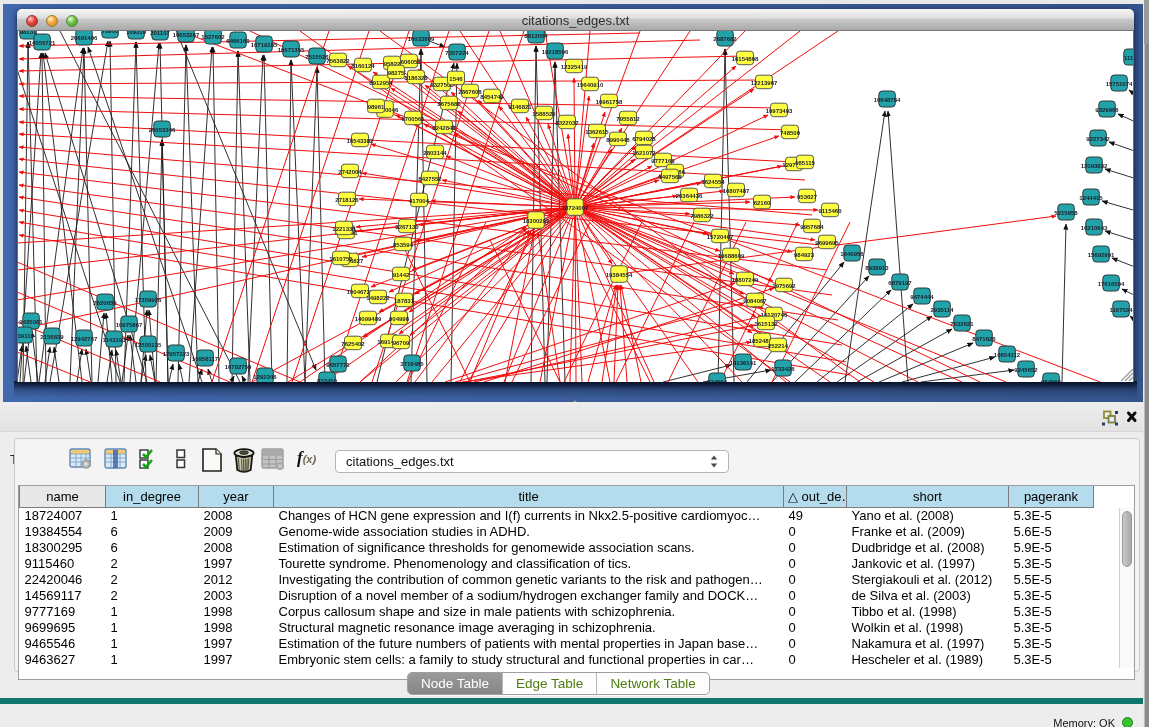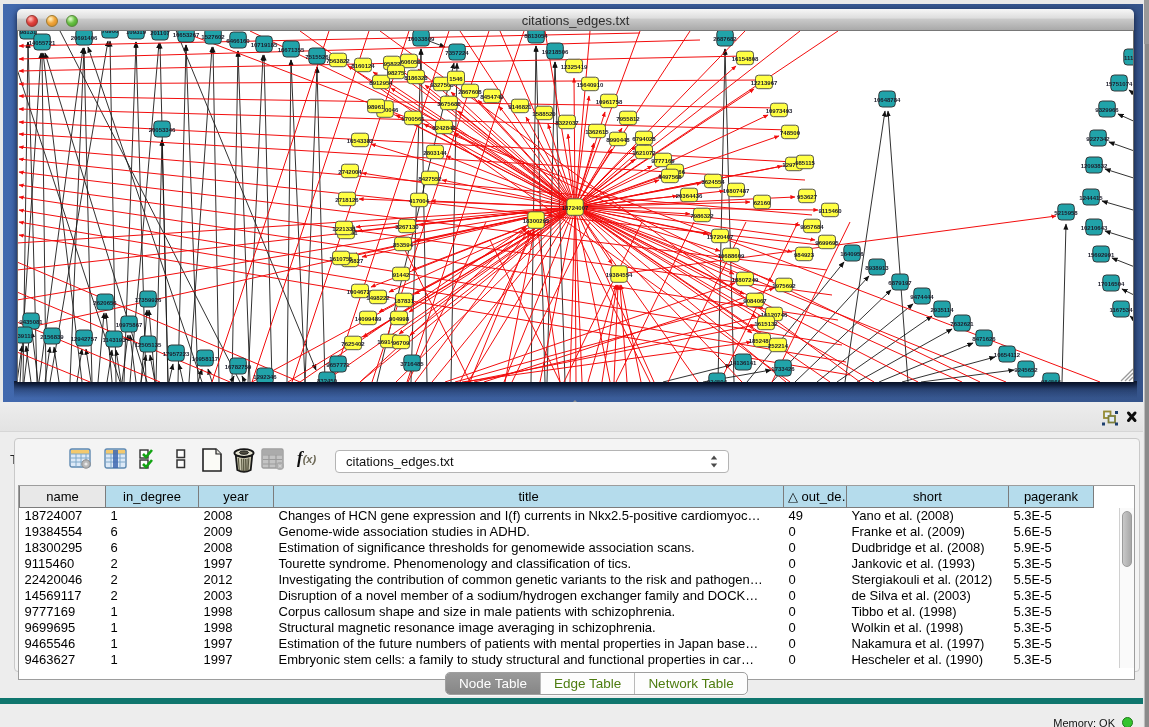--- a/index.html
+++ b/index.html
@@ -59,21 +59,21 @@
 table.grid th { height:21px; background:#b5dcec; border:1px solid #7c7c7c; border-top-width:0;
   font-weight:normal; font-size:13px; padding:0; overflow:hidden; white-space:nowrap; }
 table.grid th.first { background:#e8e8e8; }
 table.grid td { height:16px; padding:0 0 0 5px; overflow:hidden; white-space:nowrap; }
 #vscroll { position:absolute; right:0; top:22px; width:15px; height:160px; background:#fafafa;
   border-left:1px solid #d0d0d0; }
 #vthumb { position:absolute; left:2px; top:3px; width:10px; height:56px; border-radius:5px;
   background:linear-gradient(90deg,#c9c9c9,#a8a8a8); border:0.5px solid #9b9b9b; }
 
 
-#tabs { position:absolute; left:445px; top:270px; height:23px; display:flex;
+#tabs { position:absolute; left:407px; top:270px; height:23px; display:flex;
   border:1px solid #9f9f9f; border-radius:5px; overflow:hidden; background:#fdfdfd;
   box-shadow:0 1px 0 rgba(255,255,255,.7), inset 0 1px 0 rgba(255,255,255,.6); }
 #tabs .seg { padding:0 13px; font-size:13.5px; color:#4d7c0f; line-height:22px; }
 #tabs .seg.sel { background:linear-gradient(#9a9a9a,#868686); color:#fff; }
 #tabs .seg + .seg { border-left:1px solid #b9b9b9; }
 
 #status { position:absolute; left:0; top:296px; width:1143px; height:29px;
   border-top:6px solid #0f766e; }
 #mem { position:absolute; right:28px; top:13px; font-size:11px; color:#111; }
 #memdot { position:absolute; right:10px; top:13px; width:11px; height:11px; border-radius:50%;
@@ -780,21 +780,21 @@
               <td>0</td>
               <td>Dudbridge et al. (2008)</td>
               <td>5.9E‑5</td>
             </tr>
         <tr>
               <td>9115460</td>
               <td>2</td>
               <td>1997</td>
               <td>Tourette syndrome. Phenomenology and classification of tics.</td>
               <td>0</td>
-              <td>Jankovic et al. (1993)</td>
+              <td>Jankovic et al. (1997)</td>
               <td>5.3E‑5</td>
             </tr>
         <tr>
               <td>22420046</td>
               <td>2</td>
               <td>2012</td>
               <td>Investigating the contribution of common genetic variants to the risk and pathogen…</td>
               <td>0</td>
               <td>Stergiakouli et al. (2012)</td>
               <td>5.5E‑5</td>
@@ -834,21 +834,21 @@
               <td>0</td>
               <td>Nakamura et al. (1997)</td>
               <td>5.3E‑5</td>
             </tr>
         <tr>
               <td>9463627</td>
               <td>1</td>
               <td>1997</td>
               <td>Embryonic stem cells: a family to study structural and functional properties in car…</td>
               <td>0</td>
-              <td>Hescheler et al. (1990)</td>
+              <td>Hescheler et al. (1989)</td>
               <td>5.3E‑5</td>
             </tr>
       </tbody>
         </table>
       <div id="vscroll">
           <div id="vthumb"></div>
         </div>
     </div>
   </div>
   <div id="tabs">

